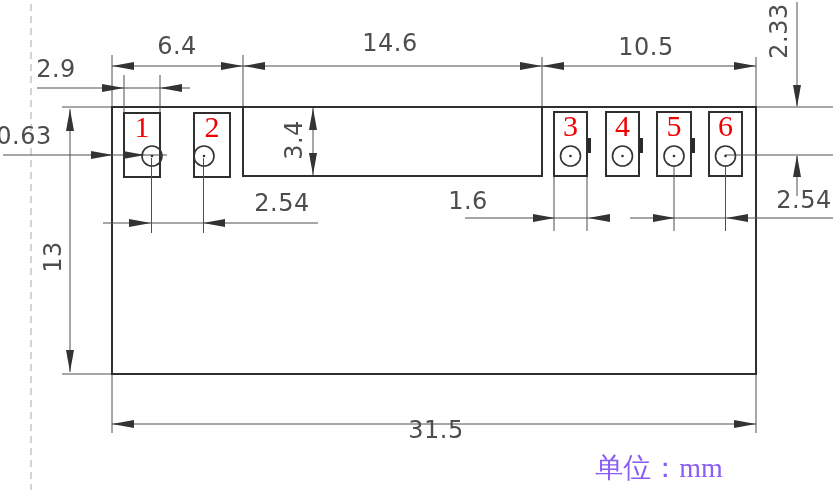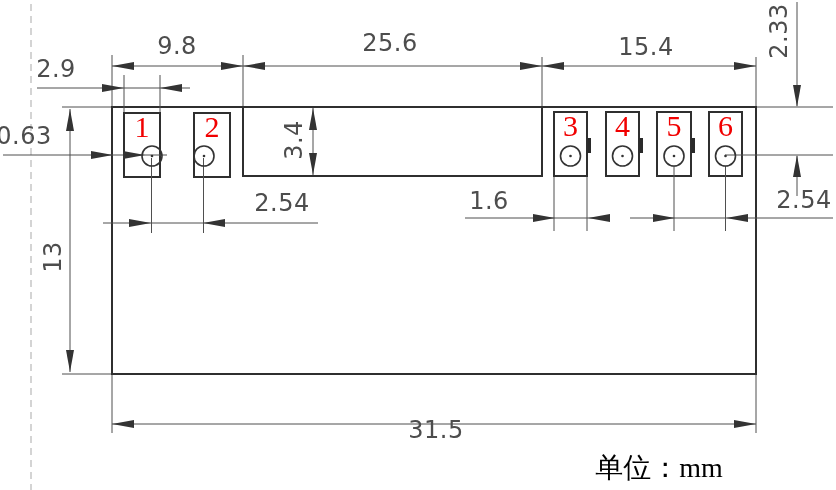--- a/index.html
+++ b/index.html
@@ -15,21 +15,21 @@
   }
   .rot{transform:translate(-50%,-50%) rotate(-90deg);}
   .padnum{
     position:absolute;transform:translate(-50%,-50%);
     font-family:"Liberation Serif","DejaVu Serif",serif;
     font-size:30px;color:#f10000;line-height:1;white-space:nowrap;
   }
   .unit{
     position:absolute;transform:translate(-50%,-50%);
     font-family:"Liberation Serif","DejaVu Serif",serif;
-    font-size:28px;color:#000000;white-space:nowrap;line-height:1;
+    font-size:28px;color:#8b5cf6;white-space:nowrap;line-height:1;
   }
 </style>
 </head>
 <body>
 
 <div id="stage">
 
   <svg id="drawing-svg" width="836" height="490" viewBox="0 0 836 490">
 
     <line x1="31" y1="4" x2="31" y2="490" stroke="#b8b8b8" stroke-width="1.2" stroke-dasharray="7 5"></line>
@@ -136,27 +136,27 @@
     <g fill="#333333">
       <circle cx="152" cy="156" r="1.3"></circle>
         <circle cx="204" cy="156" r="1.3"></circle>
       <circle cx="570.5" cy="156" r="1.3"></circle>
         <circle cx="622.5" cy="156" r="1.3"></circle>
       <circle cx="674" cy="156" r="1.3"></circle>
         <circle cx="725.5" cy="156" r="1.3"></circle>
     </g>
   </svg>
 
-  <span class="t" style="left:177px;top:46px">9.8</span>
-  <span class="t" style="left:390px;top:43px">25.6</span>
-  <span class="t" style="left:646px;top:47px">15.4</span>
+  <span class="t" style="left:177px;top:46px">6.4</span>
+  <span class="t" style="left:390px;top:43px">14.6</span>
+  <span class="t" style="left:646px;top:47px">10.5</span>
   <span class="t" style="left:56px;top:69px">2.9</span>
   <span class="t" style="left:24px;top:136px">0.63</span>
   <span class="t" style="left:282px;top:203px">2.54</span>
-  <span class="t" style="left:489px;top:201px">1.6</span>
+  <span class="t" style="left:468px;top:201px">1.6</span>
   <span class="t" style="left:804px;top:200px">2.54</span>
   <span class="t" style="left:436px;top:430px">31.5</span>
   <span class="t rot" style="left:294px;top:140px">3.4</span>
   <span class="t rot" style="left:779px;top:31px">2.33</span>
   <span class="t rot" style="left:53px;top:257px">13</span>
 
   <span class="padnum" style="left:142px;top:127px">1</span>
   <span class="padnum" style="left:212px;top:127px">2</span>
   <span class="padnum" style="left:570.5px;top:126px">3</span>
   <span class="padnum" style="left:622.5px;top:126px">4</span>

